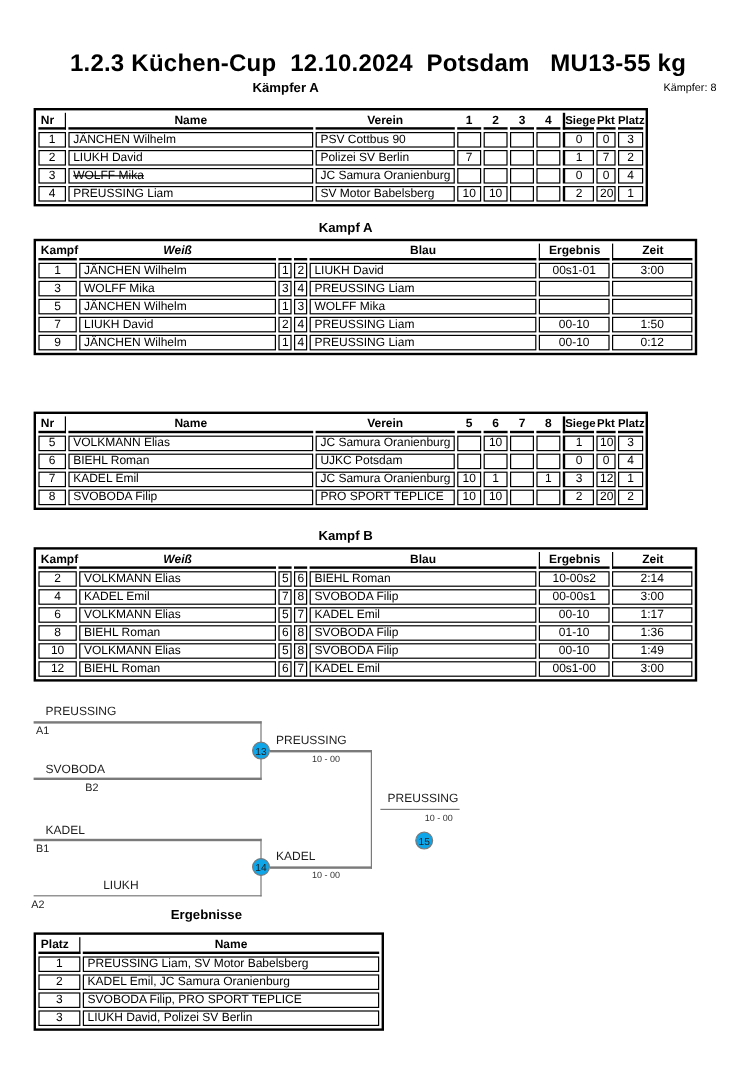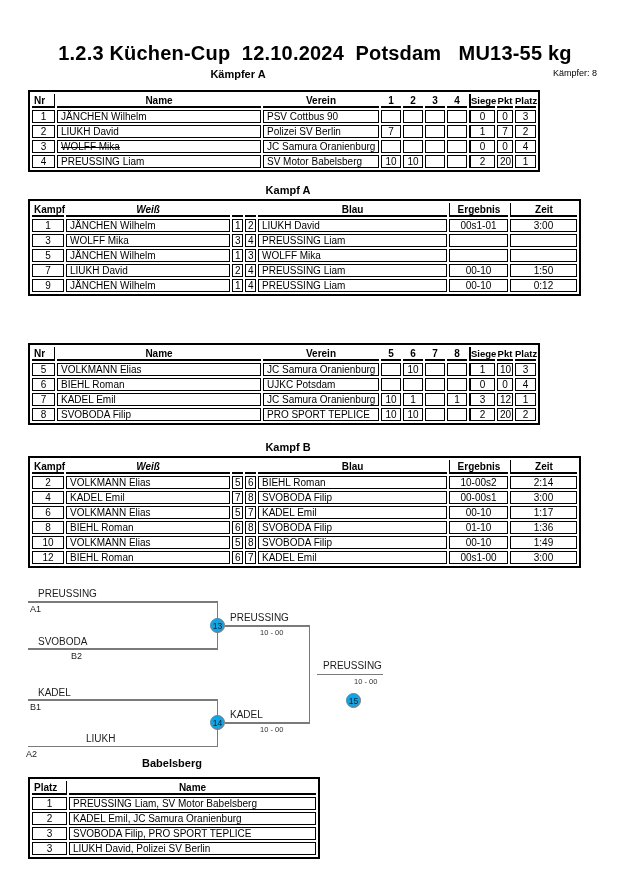--- a/index.html
+++ b/index.html
@@ -360,21 +360,21 @@
   <div class="bk-line bk-h" style="left:225px;top:722px;width:85px;"></div>
   <div class="bk-score" style="left:232px;top:725px;">10 - 00</div>
 
   <div class="bk-line bk-v" style="left:308.5px;top:625px;height:98.5px;"></div>
   <div class="bk-circle" style="left:302px;top:693px;margin-left:44px;">15</div>
   <div class="bk-name" style="left:323px;top:660px;">PREUSSING</div>
   <div class="bk-line bk-h" style="left:317px;top:673.5px;width:66px;"></div>
   <div class="bk-score" style="left:326px;top:677px;">10 - 00</div>
 </div>
 
-<div class="abs sec-title" style="left:172px;top:757px;">Babelsberg</div>
+<div class="abs sec-title" style="left:172px;top:757px;">Ergebnisse</div>
 <div class="abs" style="left:28px;top:777px;">
   <table class="t-results">
     <thead>
         <tr>
           <th class="h-platz">Platz</th>
           <th class="h-name">Name</th>
         </tr>
       </thead>
     <tbody>
         <tr>

